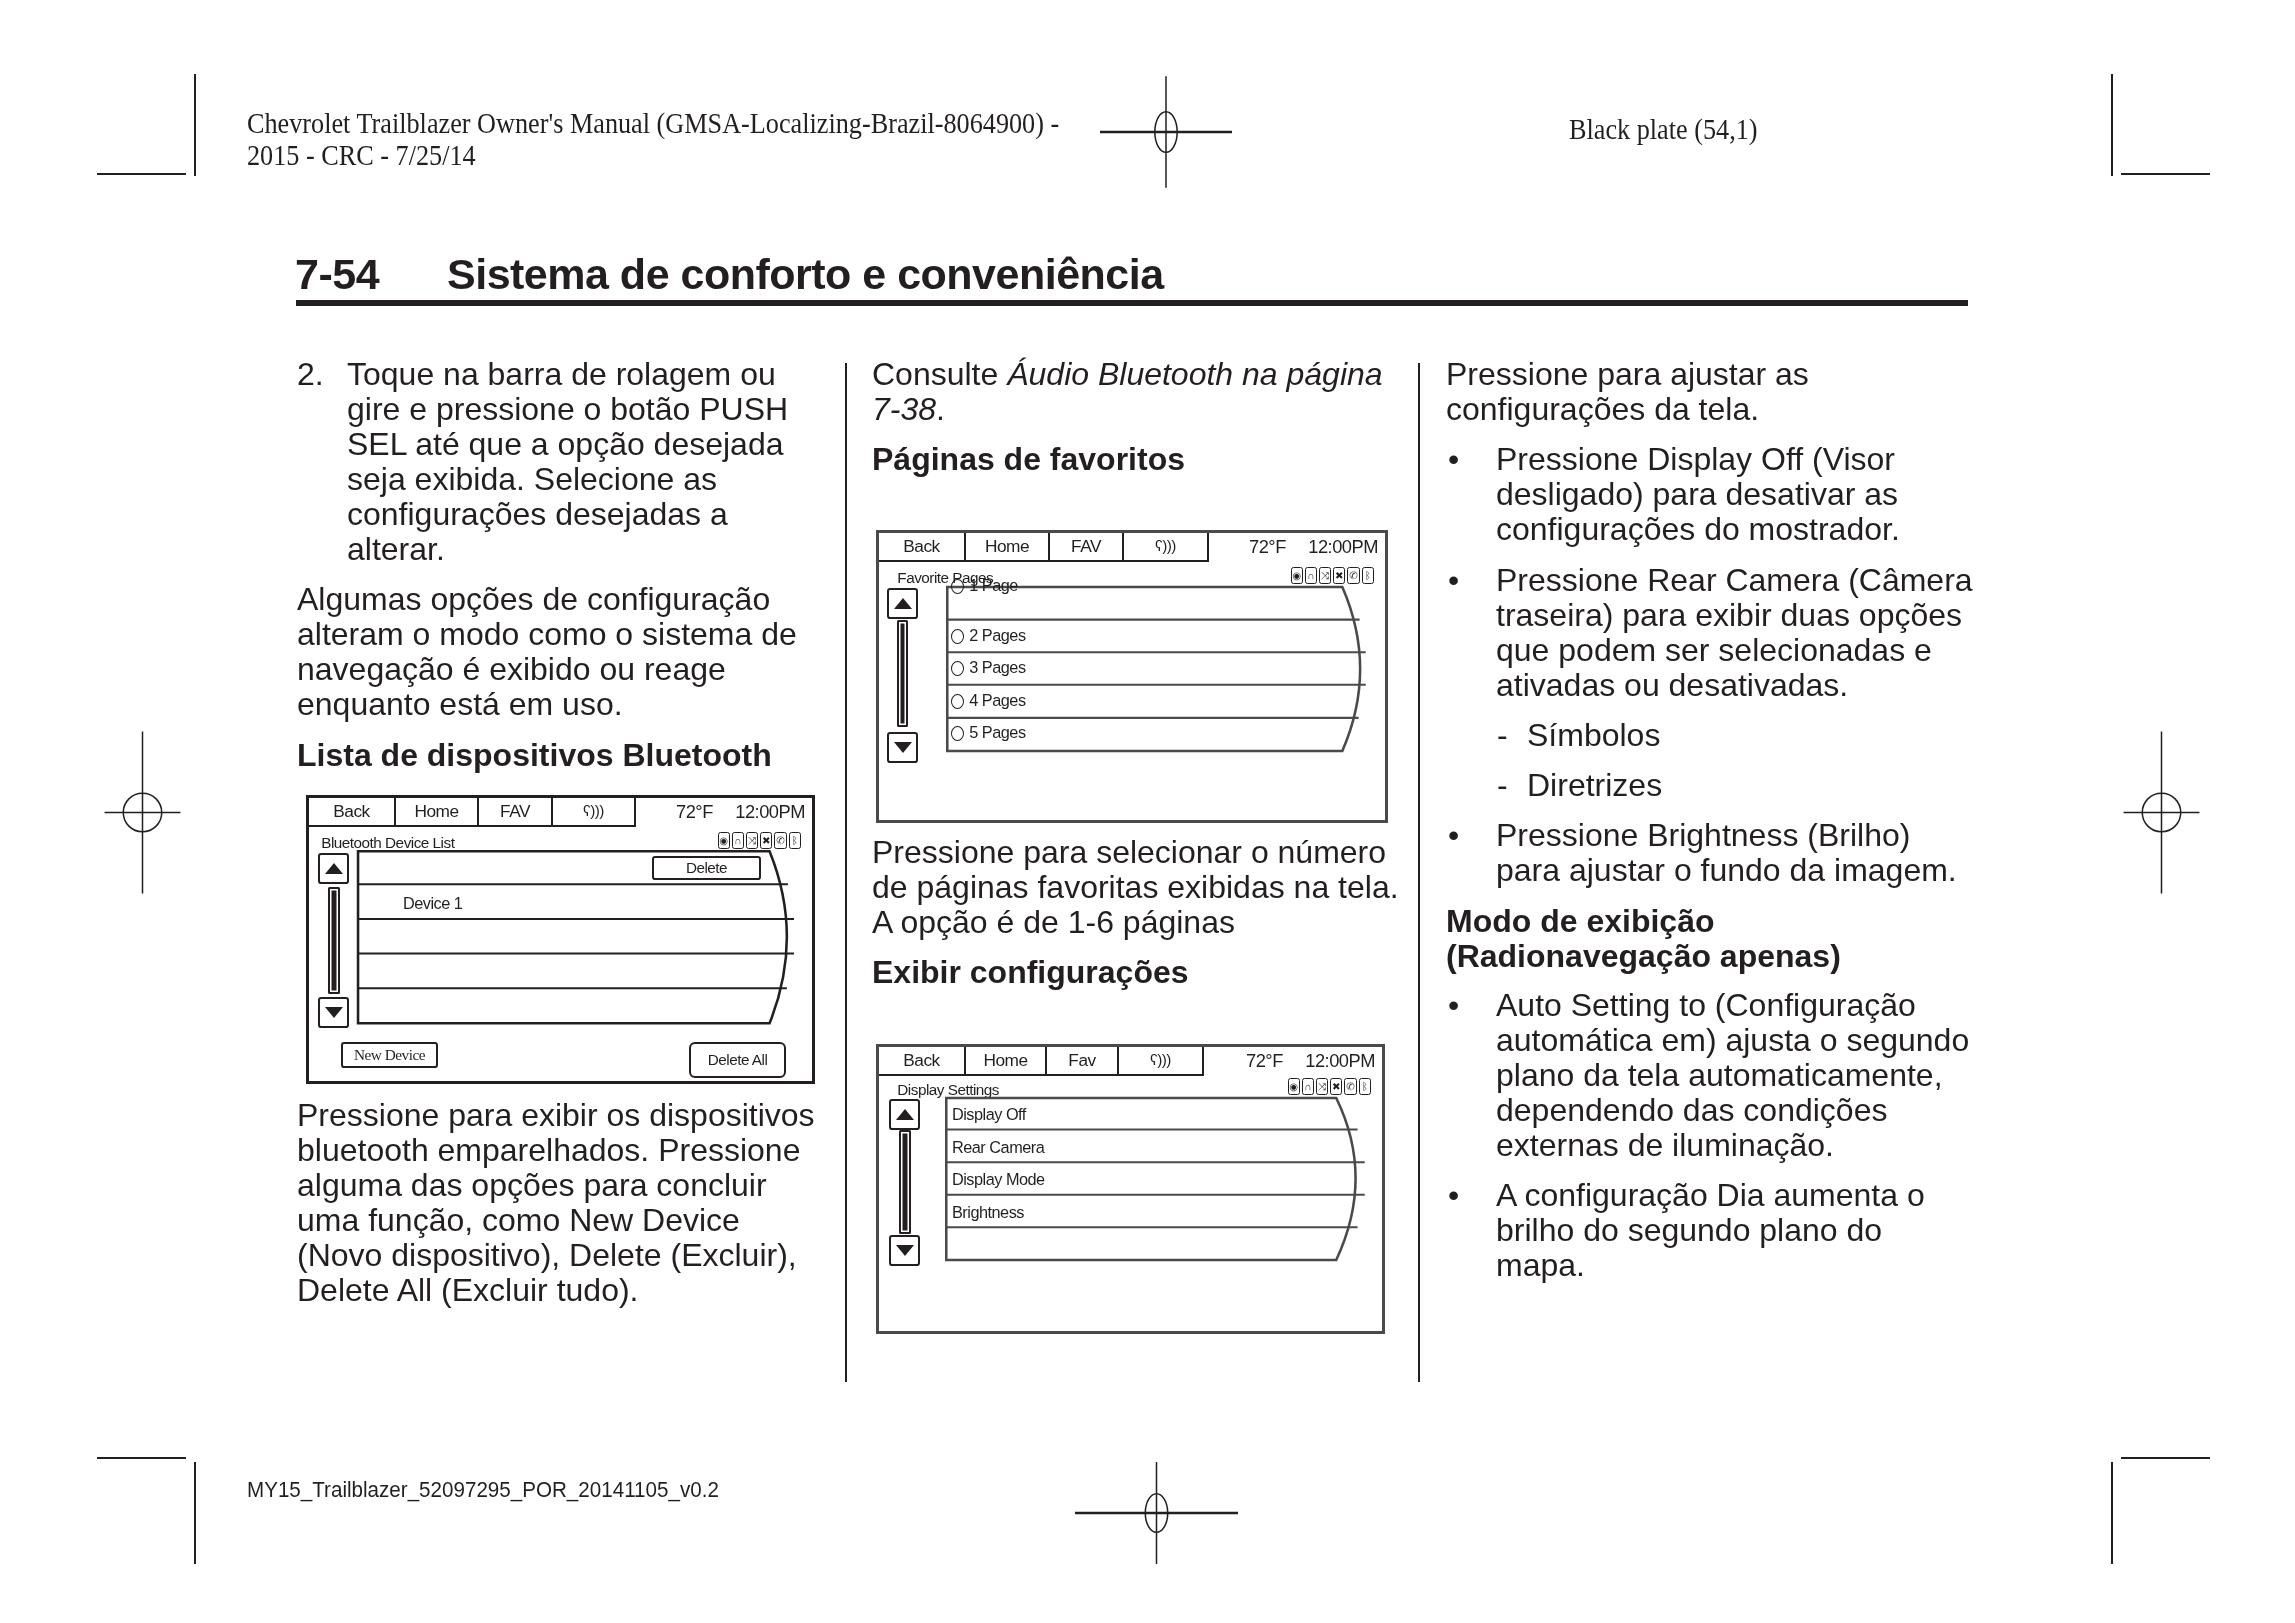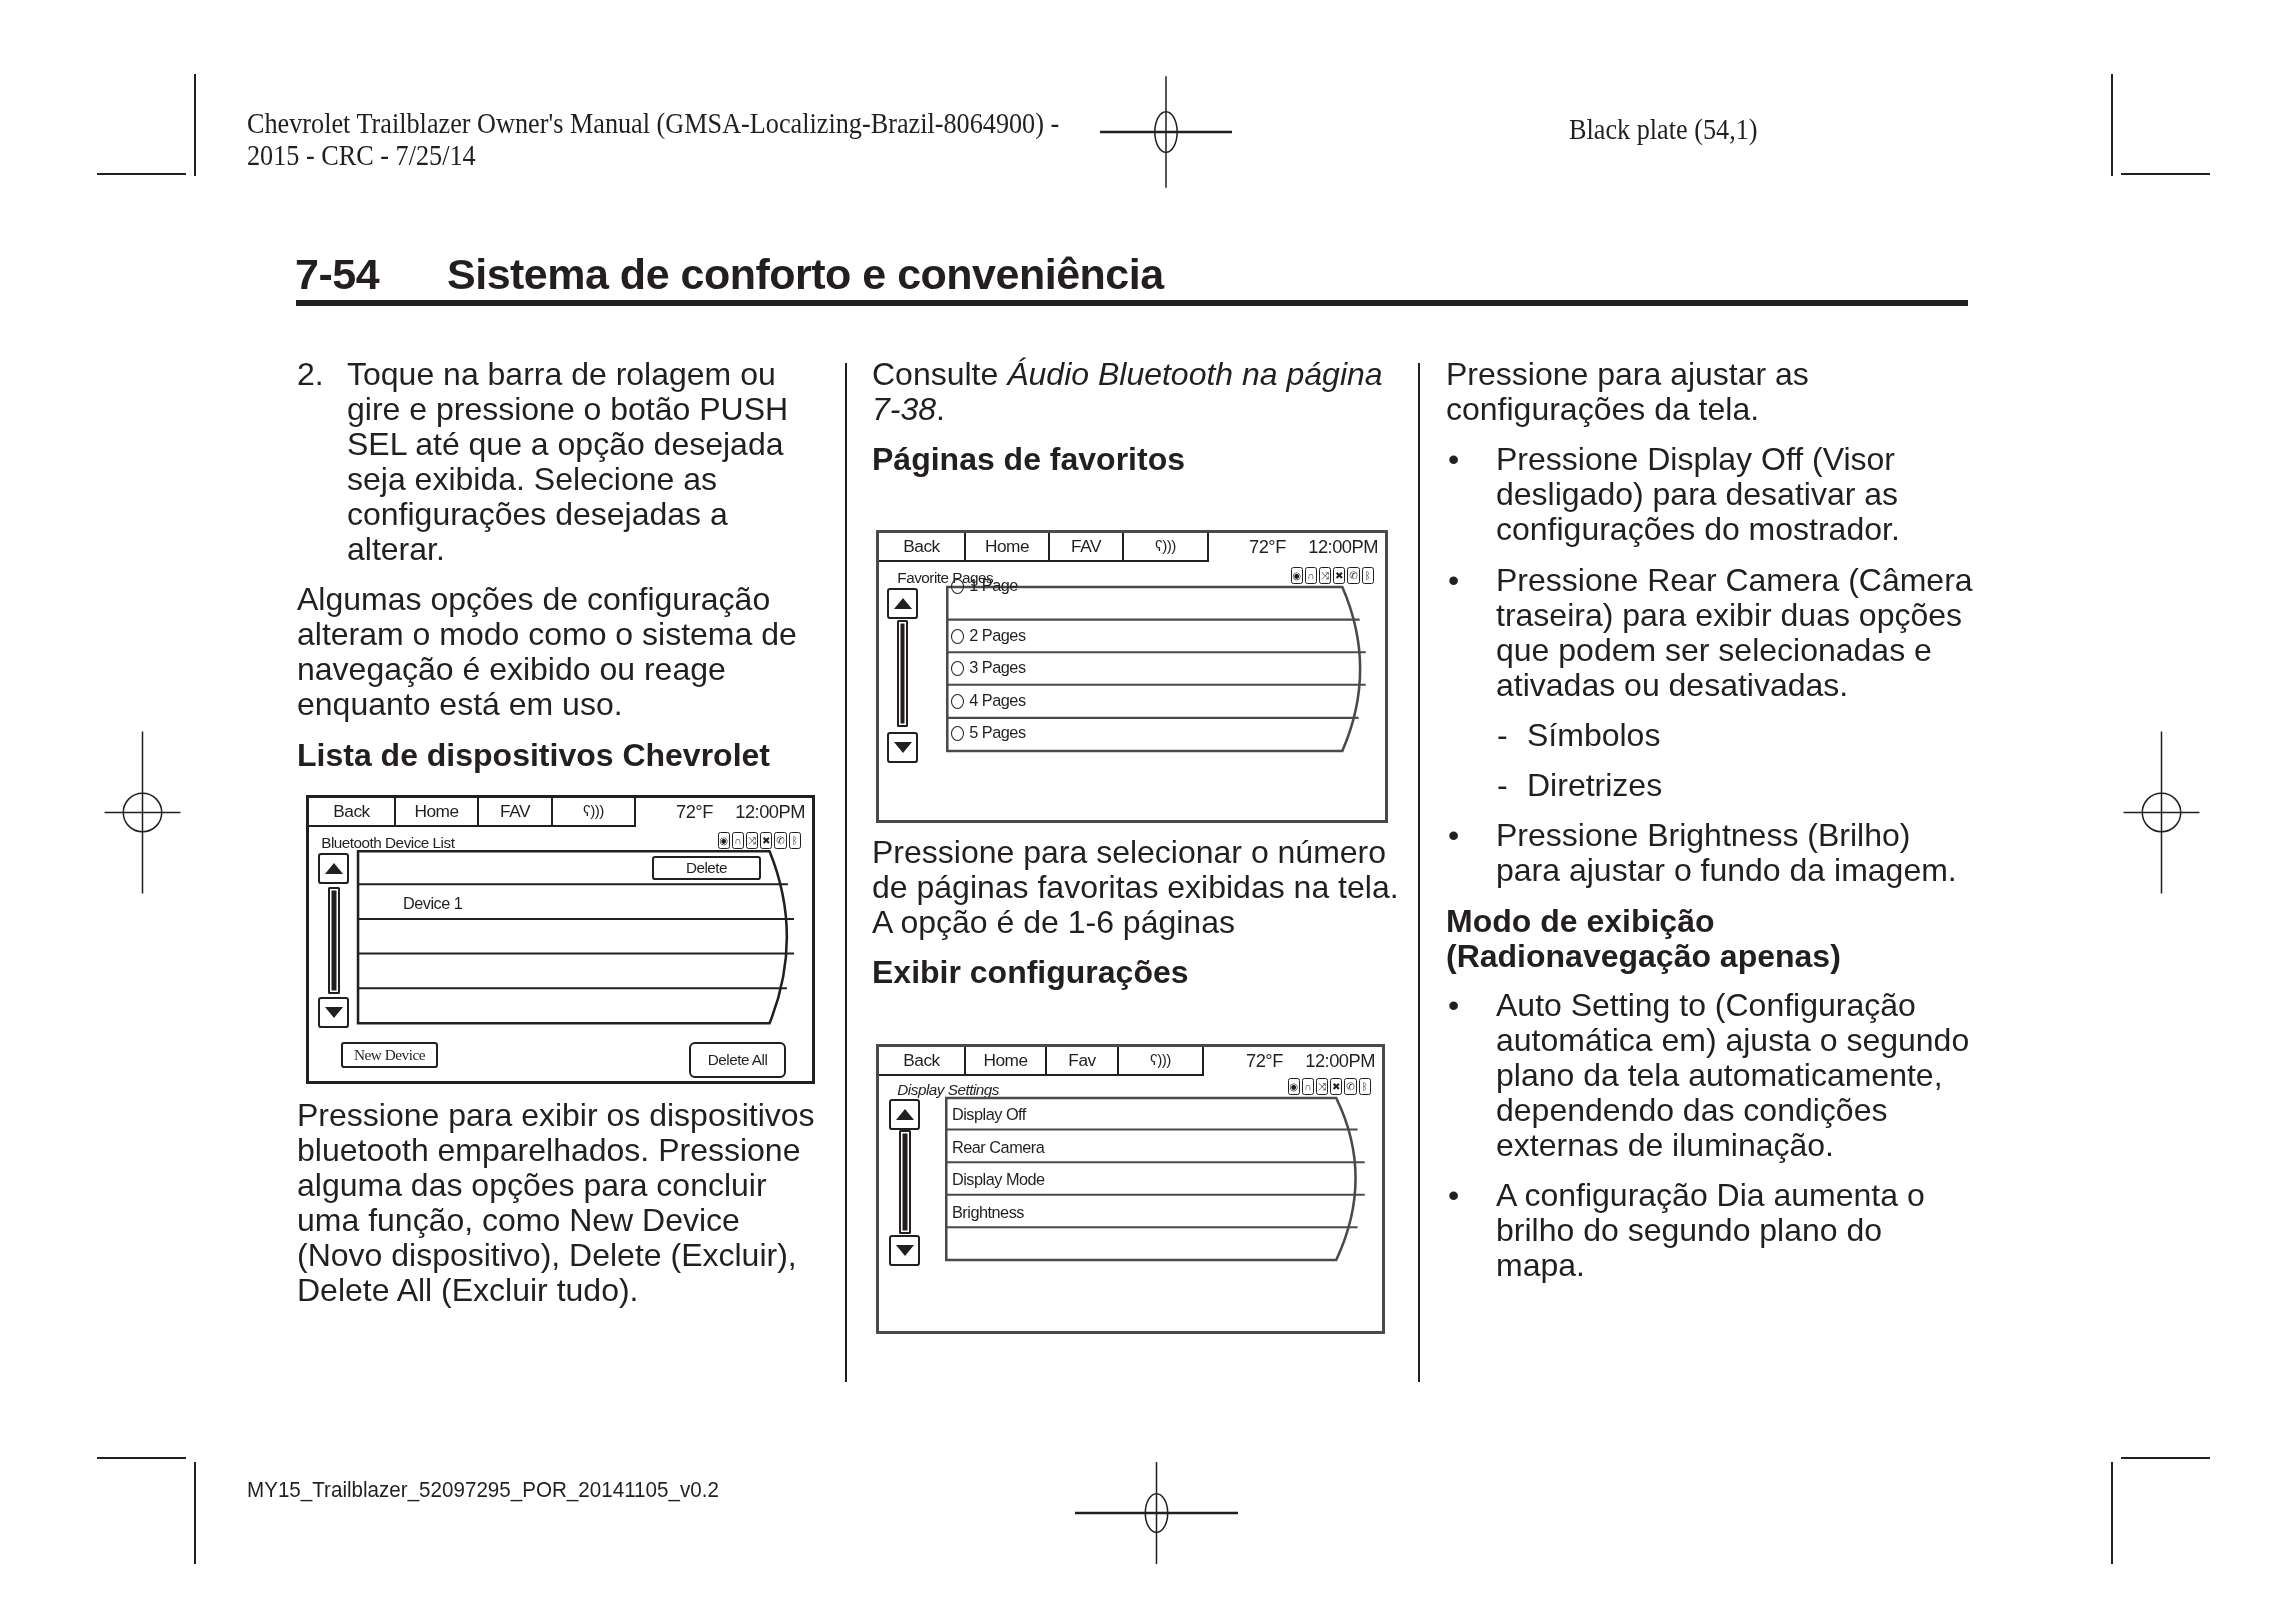--- a/index.html
+++ b/index.html
@@ -87,21 +87,21 @@
 
 <div class="vdiv" style="left:845px;top:363px;height:1019px;"></div>
 <div class="vdiv" style="left:1418px;top:363px;height:1019px;"></div>
 
 <div class="col" style="left:297px;top:357px;width:530px;">
   <div class="numitem">
     <span class="num">2.</span>
     <span>Toque na barra de rolagem ou gire e pressione o botão PUSH SEL até que a opção desejada seja exibida. Selecione as configurações desejadas a alterar.</span>
   </div>
   <p>Algumas opções de configuração alteram o modo como o sistema de navegação é exibido ou reage enquanto está em uso.</p>
-  <h3>Lista de dispositivos Chevrolet</h3>
+  <h3>Lista de dispositivos Bluetooth</h3>
 </div>
 
 <div class="screen" style="left:306px;top:795px;width:509px;height:289px;">
   <div class="topbar">
     <div class="tbtn" style="width:87px">Back</div>
     <div class="tbtn" style="width:83px">Home</div>
     <div class="tbtn" style="width:74px">FAV</div>
     <div class="tbtn" style="width:81px">
       <span style="font-size:15.3px;">ʕ)))</span>
     </div>
@@ -199,21 +199,21 @@
     <div class="tbtn" style="width:87px">Back</div>
     <div class="tbtn" style="width:81px">Home</div>
     <div class="tbtn" style="width:72px">Fav</div>
     <div class="tbtn" style="width:83px">
       <span style="font-size:15.3px;">ʕ)))</span>
     </div>
   </div>
   <div class="status">
     <span>72°F</span><span>12:00PM</span>
   </div>
-  <div class="scr-title" style="left:18.3px;top:34px;font-style:italic;">Display Settings</div>
+  <div class="scr-title" style="left:18.3px;top:34px;">Display Settings</div>
   <div class="icons" style="top:31px;">
     <span class="ic">◉</span>
     <span class="ic">∩</span>
     <span class="ic">⤨</span>
     <span class="ic">✖</span>
     <span class="ic">✆</span>
     <span class="ic">ᛒ</span>
   </div>
   <div class="scroll-up" style="top:52px;left:10.2px;">
       <div class="tri-up"></div>

